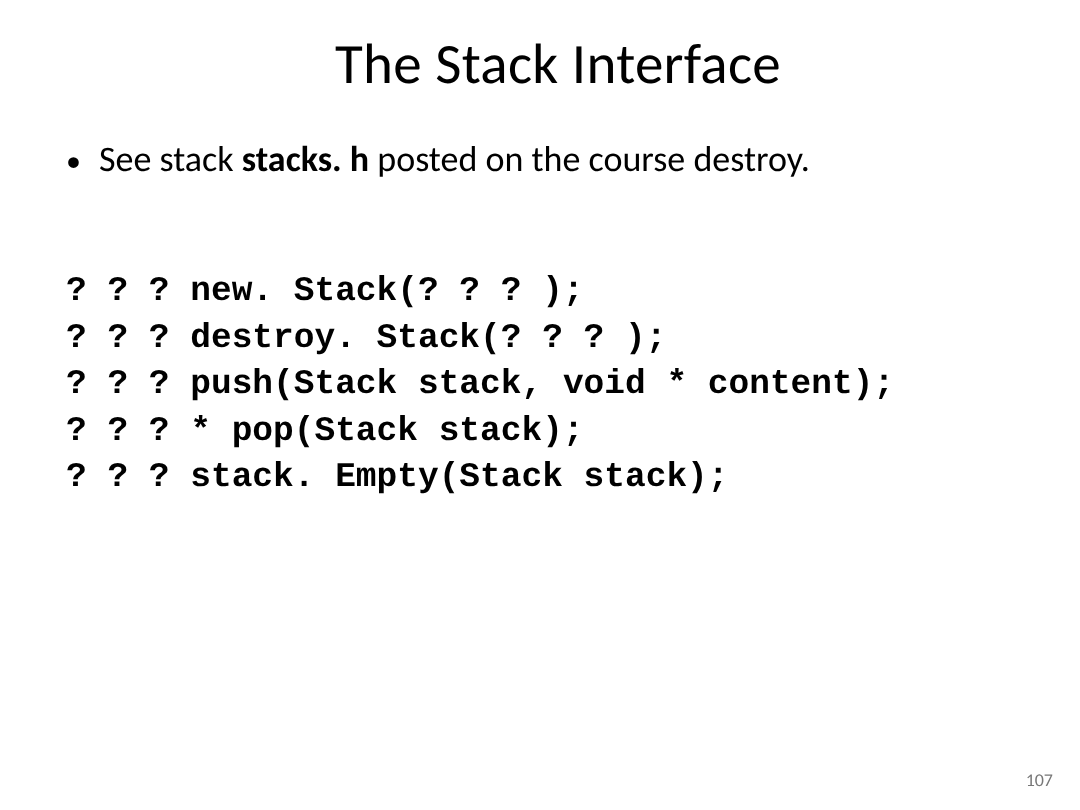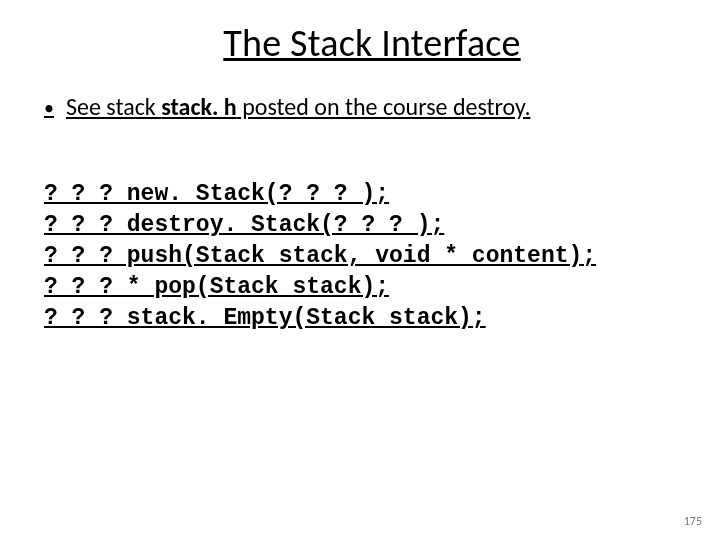--- a/index.html
+++ b/index.html
@@ -12,21 +12,20 @@
     color: #000;
     position: relative;
     overflow: hidden;
   }
   .slide {
     box-sizing: border-box;
     width: 720px;
     height: 540px;
     padding: 12px 16px 0 40px;
     position: relative;
-    text-decoration: underline;
   }
   .title {
     text-align: center;
     font-size: 38px;
     font-weight: 400;
     margin: 8px 0 26px 0;
     letter-spacing: 0.2px;
   }
   .bullet-line {
     font-size: 24px;
@@ -67,30 +66,30 @@
 </head>
 <body>
 
 <div class="slide">
 
   <h1 class="title">The Stack Interface</h1>
 
   <div class="bullet-line">
     <span class="bullet-dot">•</span>
     <span class="bullet-text">
-      <span>See stack </span><b>stack. h</b><span> posted on the course destroy.</span>
+      <span>See stack </span><b>stacks. h</b><span> posted on the course destroy.</span>
     </span>
   </div>
 
   <div class="code-block">
 <span>? ? ? new. Stack(? ? ? );</span>
 <span>? ? ? destroy. Stack(? ? ? );</span>
 <span>? ? ? push(Stack stack, void * content);</span>
 <span>? ? ? * pop(Stack stack);</span>
 <span>? ? ? stack. Empty(Stack stack);</span>
 </div>
 
   <div class="block-gap"></div>
 
 
-  <div class="page-num">175</div>
+  <div class="page-num">107</div>
 
 </div>
 
 </body></html>

